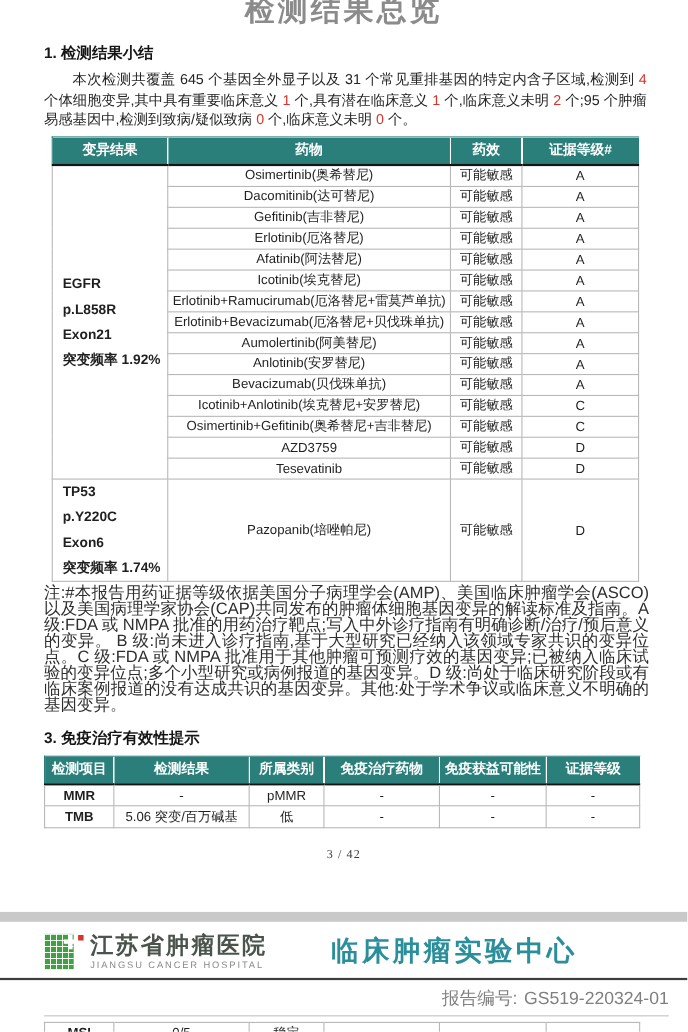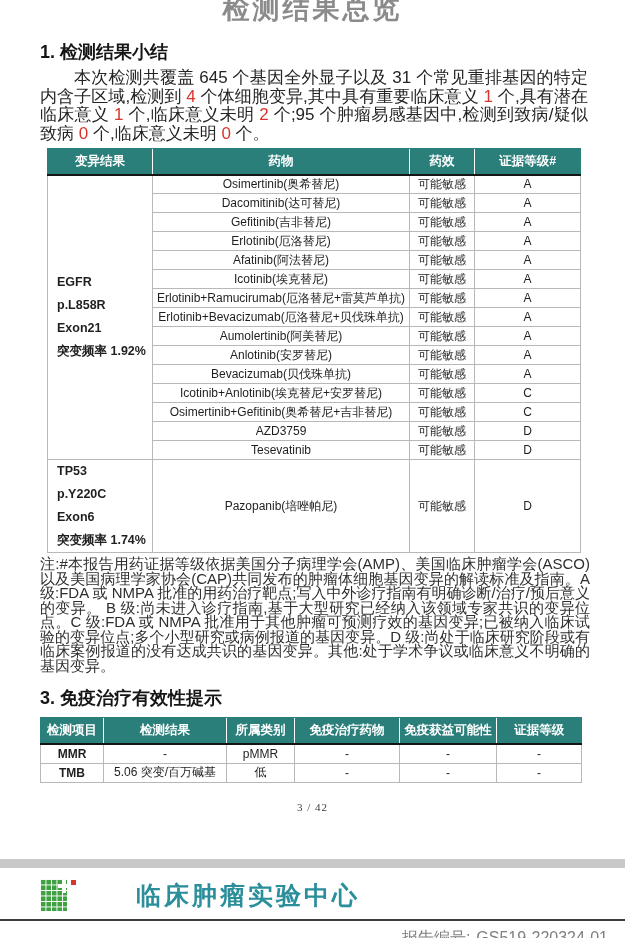--- a/index.html
+++ b/index.html
@@ -3,25 +3,25 @@
 <meta charset="utf-8">
 <style>
   * { margin:0; padding:0; box-sizing:border-box; }
   html,body { width:625px; height:938px; overflow:hidden; background:#ffffff;
     font-family:"Liberation Sans","DejaVu Sans",sans-serif; color:#1f1f1f; }
 
   
   .page3 { width:625px; }
   .doc-title { margin:-9px 0 0; font-size:27px; font-weight:bold; color:#8b8b8b;
     text-align:center; letter-spacing:3px; }
-  .sec-heading { font-size:18px; font-weight:bold; color:#151515; margin-left:40px; }
+  .sec-heading { font-size:14px; font-weight:bold; color:#151515; margin-left:40px; }
   .h1pos { margin-top:13px; }
   .h2pos { margin-top:9px; }
   .h3pos { margin-top:13px; }
-  .summary { width:548px; margin:5px 0 0 40px; font-size:17px; line-height:18.5px;
+  .summary { width:548px; margin:5px 0 0 40px; font-size:13px; line-height:18.5px;
     text-indent:2em; text-align:justify; color:#242424; }
   .summary .red { color:#d9342b; }
 
   table { border-collapse:collapse; table-layout:fixed;padding-left:20px; }
   th,td { overflow:hidden; white-space:nowrap; }
 
   .ttable { margin:5px 0 0 47px; width:533px; font-size:12px; }
   .ttable th { background:#2a7f7b; color:#ffffff; font-weight:bold; font-size:12.5px;
     height:26px; border-bottom:2.5px solid #151515; border-left:1px solid rgba(255,255,255,.55);
     border-top:1px solid #2a7f7b; }
@@ -236,20 +236,24 @@
 <div class="page-sep"></div>
 
 <div class="page4">
   <div class="p4-header">
     <div class="logo-mark">
       <div class="logo-grid"></div>
       <div class="logo-cross-v"></div>
       <div class="logo-cross-h"></div>
       <div class="logo-dot"></div>
     </div>
+    <div class="hosp-text">
+      <div class="hosp-cn">江苏省肿瘤医院</div>
+      <div class="hosp-en">JIANGSU CANCER HOSPITAL</div>
+    </div>
     <div class="center-name">临床肿瘤实验中心</div>
   </div>
   <div class="p4-rule"></div>
   <div class="report-line">
     <span>报告编号:</span><span class="no">GS519-220324-01</span>
   </div>
   <div class="thin-line"></div>
   <table class="ctable">
     <colgroup>
         <col style="width:63px">

